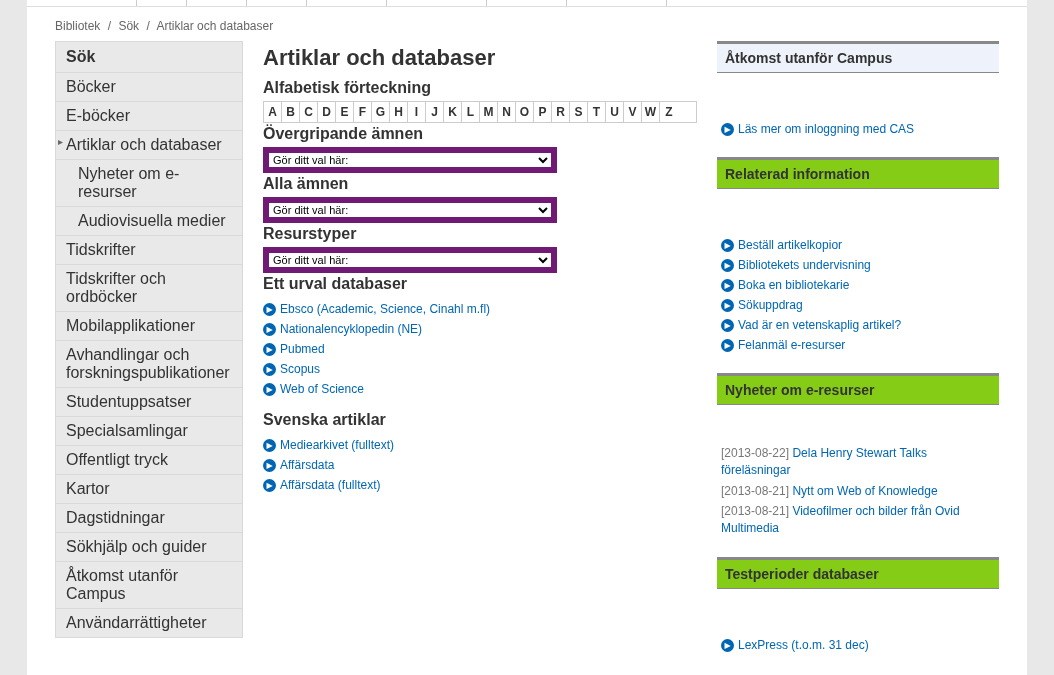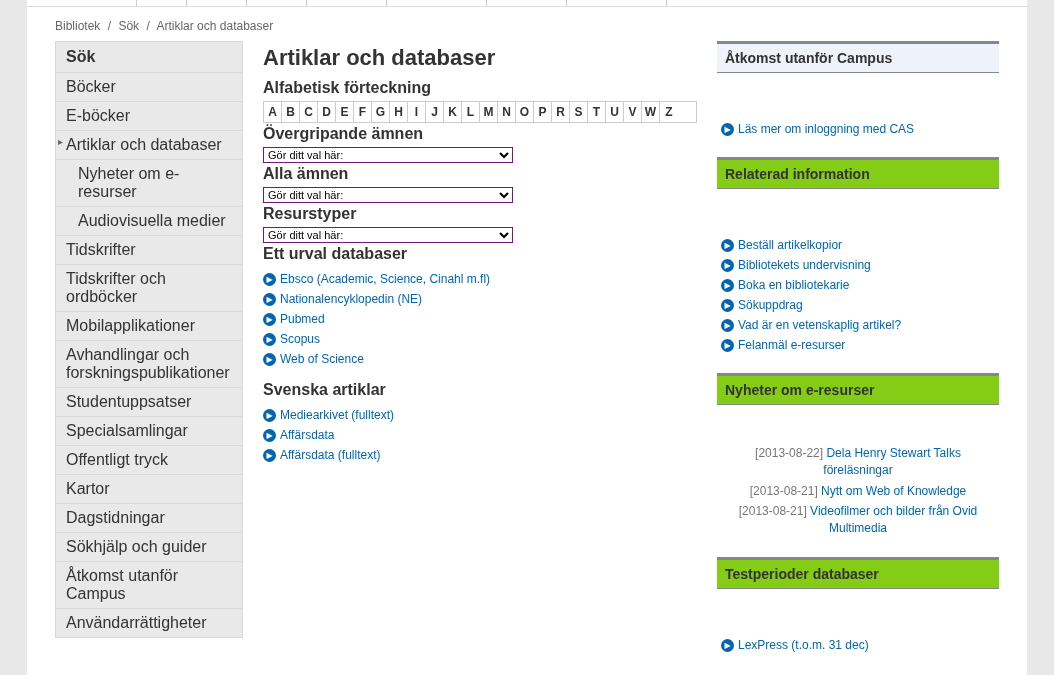--- a/index.html
+++ b/index.html
@@ -98,23 +98,23 @@
     border-right: 1px solid #ccc;
     text-decoration: none;
     color: #333;
     font-size: 12px;
     font-weight: bold;
     padding: 3px 0;
     cursor: pointer;
   }
   .alpha a:last-child { border-right: none; }
   select.combo {
-    width: 250px;
+    width: 294px;
     font-size: 11px;
-    border: 1px solid #701a75;
+    border: 6px solid #701a75;
     background: #fff;
   }
   .linklist { list-style: none; margin: 4px 0 14px 0; padding: 0; }
   .linklist li {
     padding: 5px 0 0 0;
   }
   .linklist a {
     color: #0066b3;
     text-decoration: none;
     font-size: 12px;
@@ -145,21 +145,21 @@
     border-bottom: 1px solid #888;
     background: #eef3fb;
     color: #333;
   }
   .box h3.plain { background: #84cc16; }
   .box .body { padding: 10px 4px 0 4px; margin-top: 30px; }
   .box .body a {
     color: #0066b3;
     text-decoration: none;
   }
-  .news-item { margin-bottom: 4px; line-height: 1.4; text-align: center; }
+  .news-item { margin-bottom: 4px; line-height: 1.4; }
   .news-date { color: #777; }
 
   .footer-line {
     height: 2px;
     background: #333;
     width: 1000px;
     margin: 0 auto;
   }
 </style>
 </head>

